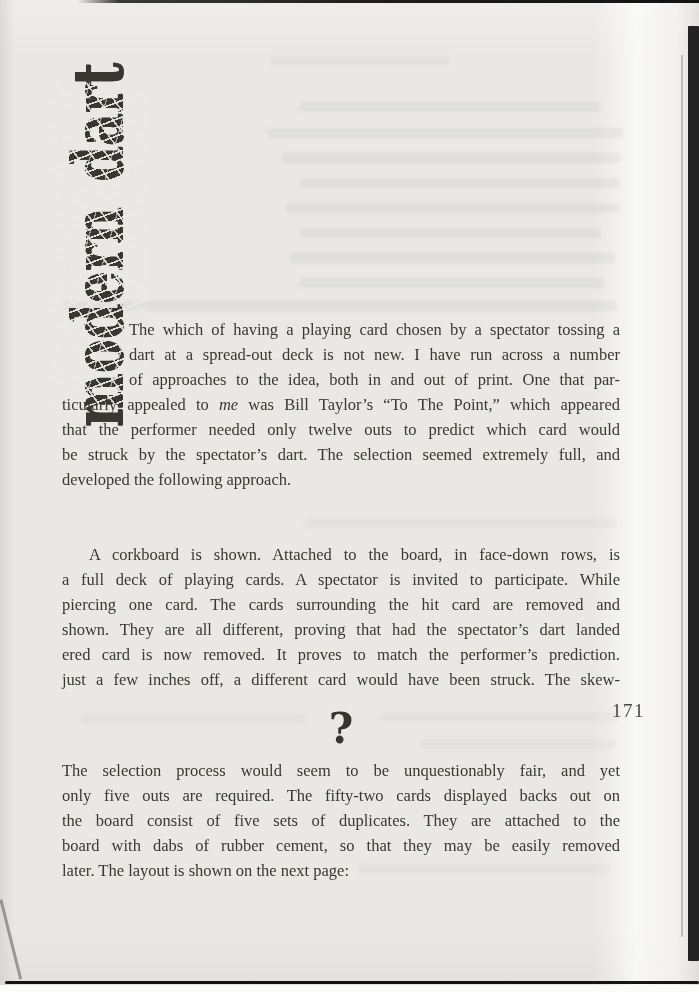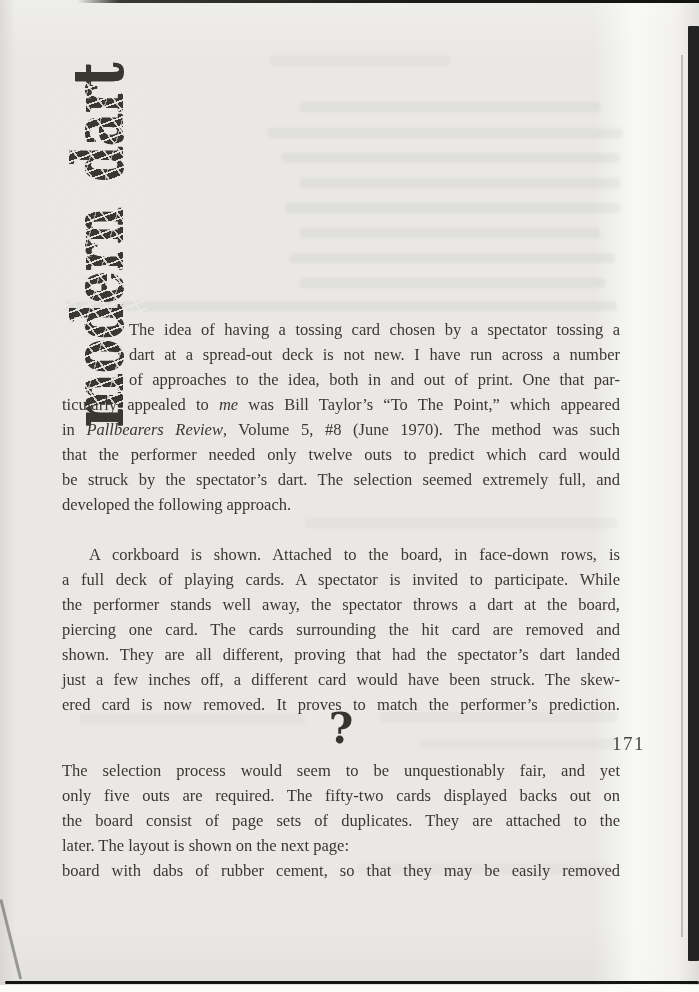--- a/index.html
+++ b/index.html
@@ -65,21 +65,21 @@
   #p3{top:758px;}
   .bline i{font-style:italic;font-family:Liberation Serif, serif;}
 
   
   .ornament{
     position:absolute;left:62px;top:706px;width:558px;height:48px;
     text-align:center;line-height:46px;font-size:42px;font-weight:700;
     font-family:"DejaVu Serif",serif;color:#37342f;
   }
   .pagenum{
-    position:absolute;left:612px;top:733px;
+    position:absolute;left:612px;top:700px;
     font-size:19px;letter-spacing:1.5px;color:#4a4742;
   }
 </style>
 </head>
 <body>
 
 <div class="photo">
   <div class="page">
 
     <div>
@@ -98,50 +98,48 @@
       <div class="g g2" style="left:80px;top:714px;width:225px;"></div>
       <div class="g g2" style="left:420px;top:739px;width:195px;"></div>
       <div class="g g2" style="left:358px;top:864px;width:252px;"></div>
     </div>
 
     <div class="spine">
       <span>modern dart</span>
     </div>
 
     <div class="para" id="p1">
-      <div class="bline ind3">The idea of having a tossing card chosen by a spectator tossing a</div>
+      <div class="bline ind3">The which of having a playing card chosen by a spectator tossing a</div>
       <div class="bline ind3">dart at a spread-out deck is not new. I have run across a number</div>
       <div class="bline ind3">of approaches to the idea, both in and out of print. One that par-</div>
       <div class="bline"><span>ticularly appealed to </span><i>me</i><span> was Bill Taylor’s “To The Point,” which appeared</span></div>
-      <div class="bline"><span>in </span><i>Pallbearers Review</i><span>, Volume 5, #8 (June 1970). The method was such</span></div>
       <div class="bline">that the performer needed only twelve outs to predict which card would</div>
       <div class="bline">be struck by the spectator’s dart. The selection seemed extremely full, and</div>
       <div class="bline lastline">developed the following approach.</div>
     </div>
 
     <div class="para" id="p2">
       <div class="bline pind">A corkboard is shown. Attached to the board, in face-down rows, is</div>
       <div class="bline">a full deck of playing cards. A spectator is invited to participate. While</div>
-      <div class="bline">the performer stands well away, the spectator throws a dart at the board,</div>
       <div class="bline">piercing one card. The cards surrounding the hit card are removed and</div>
       <div class="bline">shown. They are all different, proving that had the spectator’s dart landed</div>
+      <div class="bline">ered card is now removed. It proves to match the performer’s prediction.</div>
       <div class="bline">just a few inches off, a different card would have been struck. The skew-</div>
-      <div class="bline">ered card is now removed. It proves to match the performer’s prediction.</div>
     </div>
 
     <div class="ornament">?</div>
 
     <div class="pagenum">171</div>
 
     <div class="para" id="p3">
       <div class="bline">The selection process would seem to be unquestionably fair, and yet</div>
       <div class="bline">only five outs are required. The fifty-two cards displayed backs out on</div>
-      <div class="bline">the board consist of page sets of duplicates. They are attached to the</div>
+      <div class="bline">the board consist of five sets of duplicates. They are attached to the</div>
+      <div class="bline">board with dabs of rubber cement, so that they may be easily removed</div>
       <div class="bline lastline">later. The layout is shown on the next page:</div>
-      <div class="bline">board with dabs of rubber cement, so that they may be easily removed</div>
     </div>
 
     <div class="page-edge-line"></div>
   </div>
 
   <div class="edge-top"></div>
   <div class="edge-bottom"></div>
   <div class="edge-right"></div>
   <div class="corner-bl"></div>
 </div>

